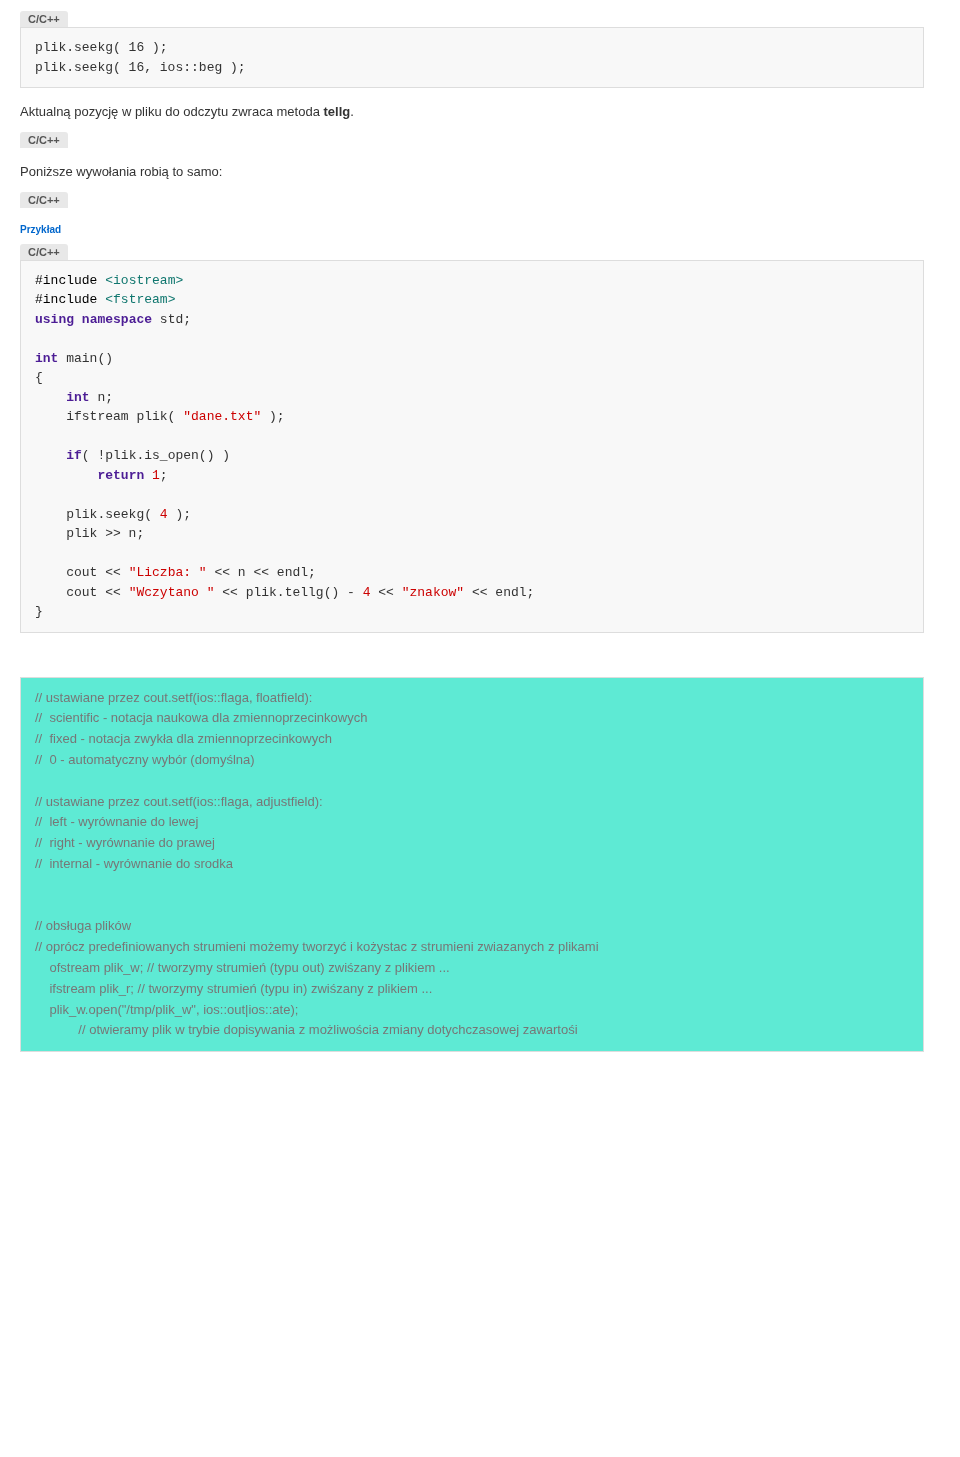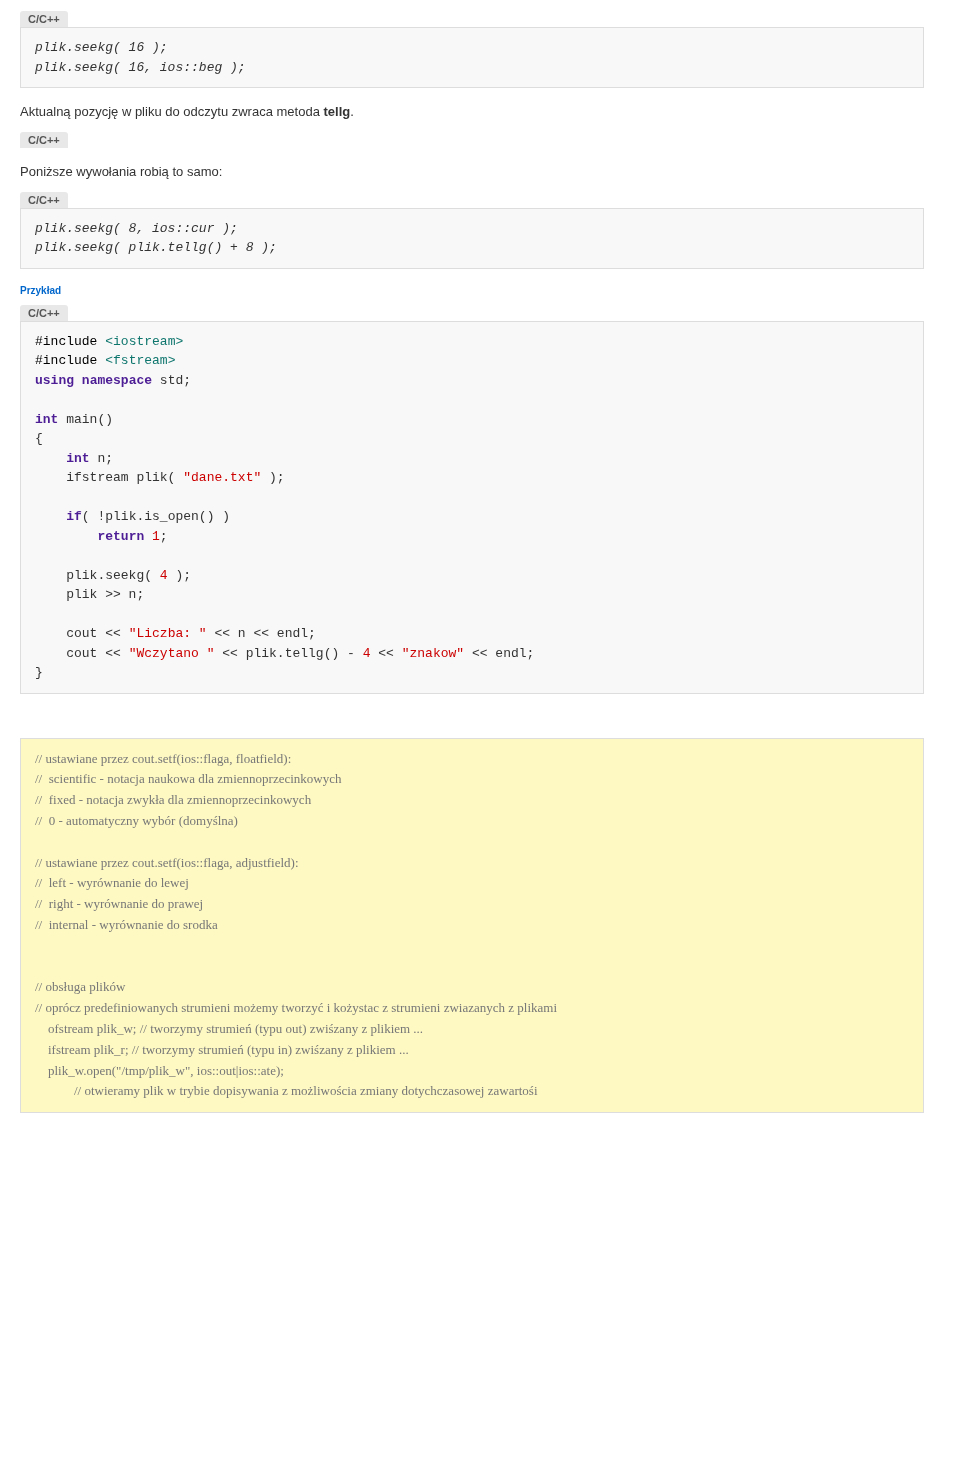--- a/index.html
+++ b/index.html
@@ -53,26 +53,26 @@
     .plain-text strong {
       font-weight: bold;
     }
     
     .kw { color: #4c1d95; font-weight: bold; } 
     .pp { color: #000000; font-weight: normal; } 
     .inc { color: #0f766e; } 
     .str { color: #cc0000; } 
     .num { color: #cc0000; } 
     .cm { color: #777; } 
-    .plain { color: #333; font-style: italic; }
+    .plain { color: #333; }
     .comment-block {
-      background: #fef9c3;
+      background: #5eead4;
       border: 1px solid #ddd;
       padding: 10px 14px;
-      font-family: Liberation Serif, serif;
+      font-family: Liberation Sans, sans-serif;
       font-size: 13px;
       line-height: 1.6;
       white-space: pre;
       margin-bottom: 0;
     }
   </style>
 </head>
 <body>
 
 <div class="page-content">
@@ -89,22 +89,20 @@
   </div>
 
   <div class="code-block-wrapper">
     <div class="lang-badge">C/C++</div>
   </div>
 
   <div class="plain-text">Poniższe wywołania robią to samo:</div>
 
   <div class="code-block-wrapper">
     <div class="lang-badge">C/C++</div>
-    <div class="code-block"><span class="plain">plik.seekg( 8, ios::cur );
-plik.seekg( plik.tellg() + 8 );</span></div>
   </div>
 
   <div class="section-title" style="font-size:10px; color:#0066cc;">Przykład</div>
 
   <div class="code-block-wrapper">
     <div class="lang-badge">C/C++</div>
     <div class="code-block"><span class="pp">#include</span> <span class="inc">&lt;iostream&gt;</span>
 <span class="pp">#include</span> <span class="inc">&lt;fstream&gt;</span>
 <span class="kw">using</span> <span class="kw">namespace</span> std;
 

